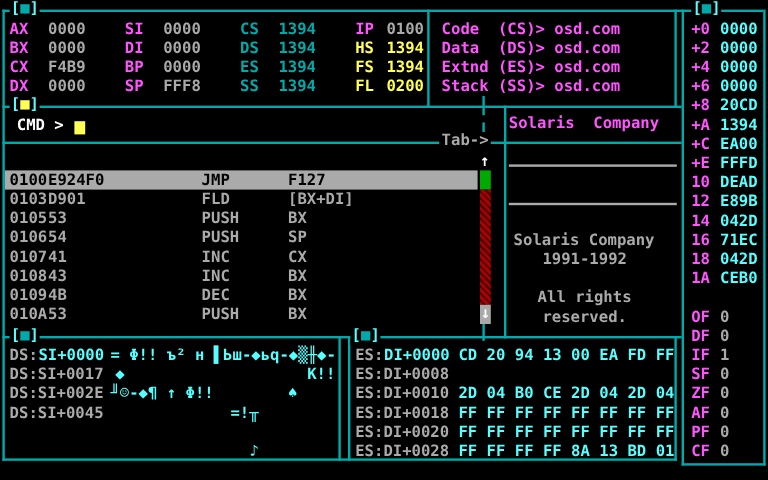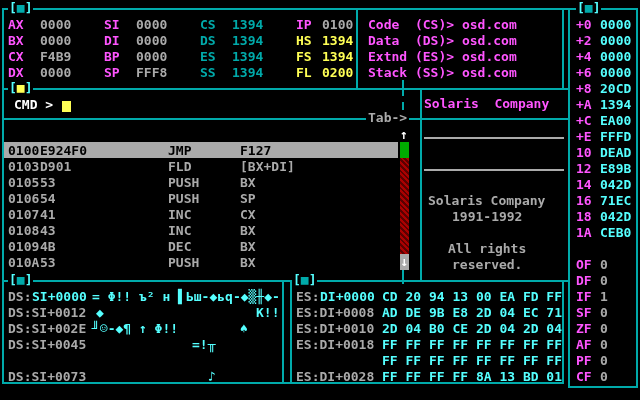--- a/index.html
+++ b/index.html
@@ -181,37 +181,36 @@
     <span class="t gry" style="left:240px;top:255px">BX</span>
 
   <span class="t sb-up">↑</span>
   <div class="sb-thumb"></div>
   <div class="sb-track"></div>
   <div class="sb-down">↓</div>
 
   <span class="t gry" style="left:8px;top:289px">DS:</span>
     <span class="t cyn" style="left:32px;top:289px">SI+0000</span>
     <span class="t cyn" style="left:92px;top:289px">= Φ!! ъ² н ▌Ьш-◆ьq-◆▒╫◆-</span>
-  <span class="t gry" style="left:8px;top:305px">DS:SI+0012</span>
+  <span class="t gry" style="left:8px;top:305px">DS:SI+0017</span>
     <span class="t cyn" style="left:96px;top:305px">◆</span>
     <span class="t cyn" style="left:256px;top:305px">К!!</span>
   <span class="t gry" style="left:8px;top:321px">DS:SI+002E</span>
     <span class="t cyn" style="left:92px;top:321px">╜☺-◆¶ ↑ Φ!!</span>
     <span class="t cyn" style="left:240px;top:321px">♠</span>
   <span class="t gry" style="left:8px;top:337px">DS:SI+0045</span>
     <span class="t cyn" style="left:192px;top:337px">=!╥</span>
-  <span class="t gry" style="left:8px;top:369px">DS:SI+0073</span>
     <span class="t cyn" style="left:208px;top:369px">♪</span>
 
   <span class="t gry" style="left:296px;top:289px">ES:</span>
     <span class="t cyn" style="left:320px;top:289px">DI+0000</span>
     <span class="t cyn" style="left:382px;top:289px">CD 20 94 13 00 EA FD FF</span>
   <span class="t gry" style="left:296px;top:305px">ES:DI+0008</span>
-    <span class="t cyn" style="left:382px;top:305px">AD DE 9B E8 2D 04 EC 71</span>
   <span class="t gry" style="left:296px;top:321px">ES:DI+0010</span>
     <span class="t cyn" style="left:382px;top:321px">2D 04 B0 CE 2D 04 2D 04</span>
   <span class="t gry" style="left:296px;top:337px">ES:DI+0018</span>
     <span class="t cyn" style="left:382px;top:337px">FF FF FF FF FF FF FF FF</span>
+  <span class="t gry" style="left:296px;top:353px">ES:DI+0020</span>
     <span class="t cyn" style="left:382px;top:353px">FF FF FF FF FF FF FF FF</span>
   <span class="t gry" style="left:296px;top:369px">ES:DI+0028</span>
     <span class="t cyn" style="left:382px;top:369px">FF FF FF FF 8A 13 BD 01</span>
 
 </div>
 
 </body></html>

